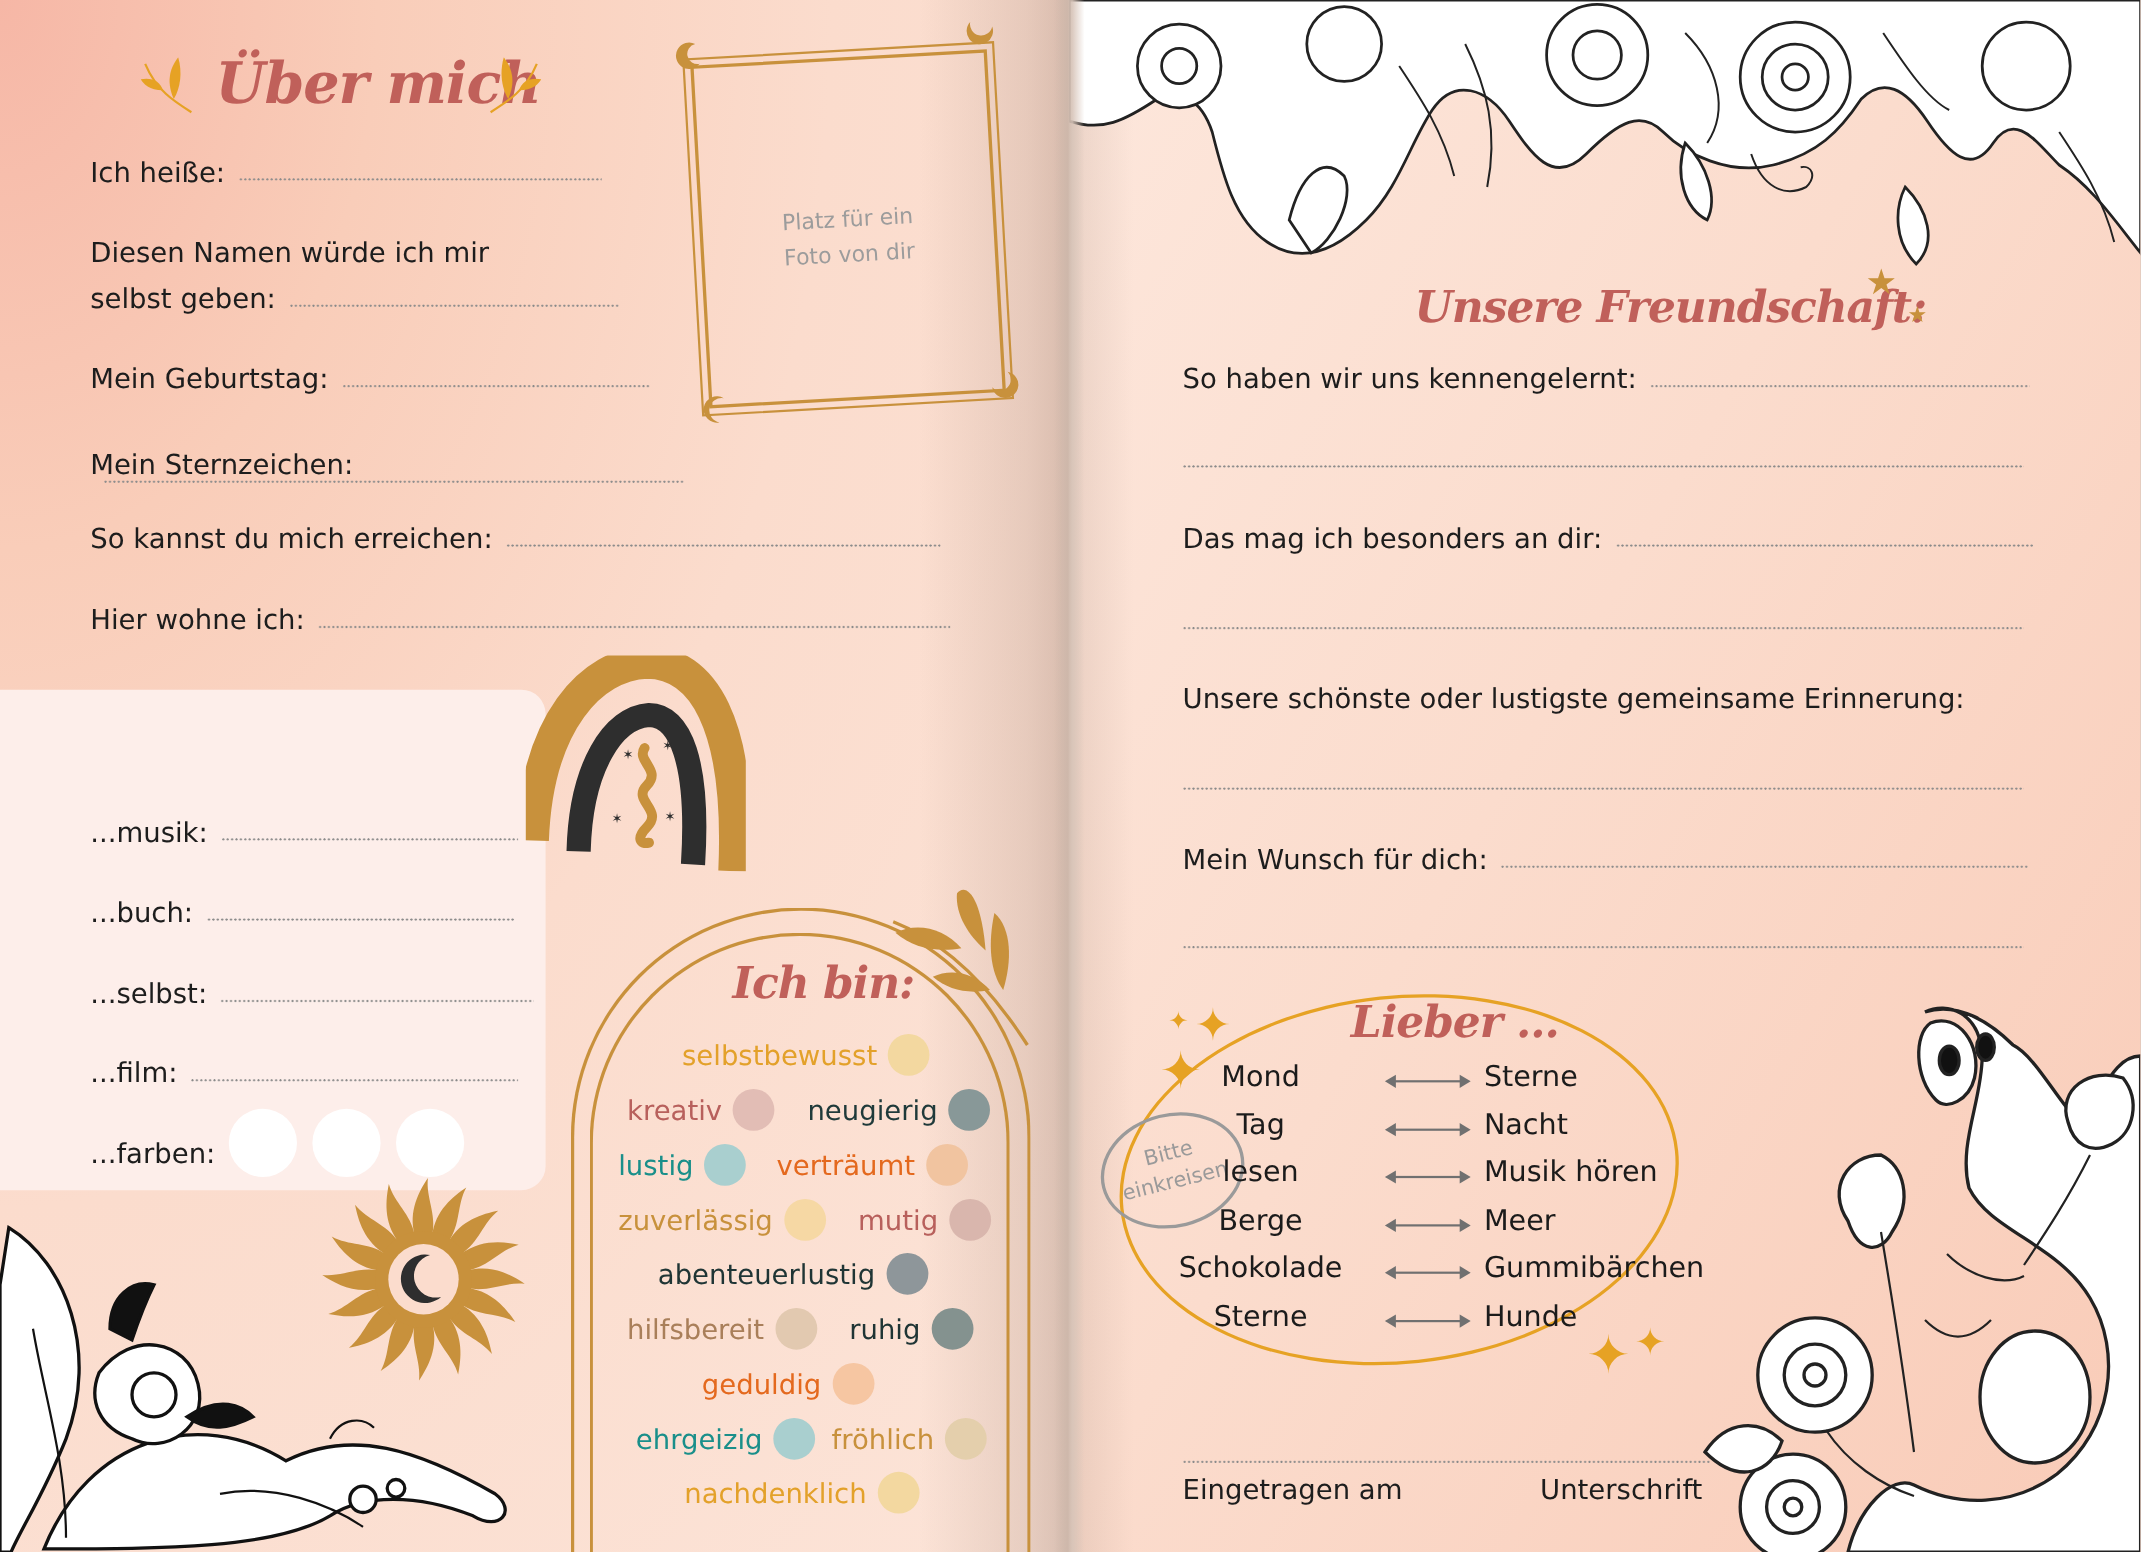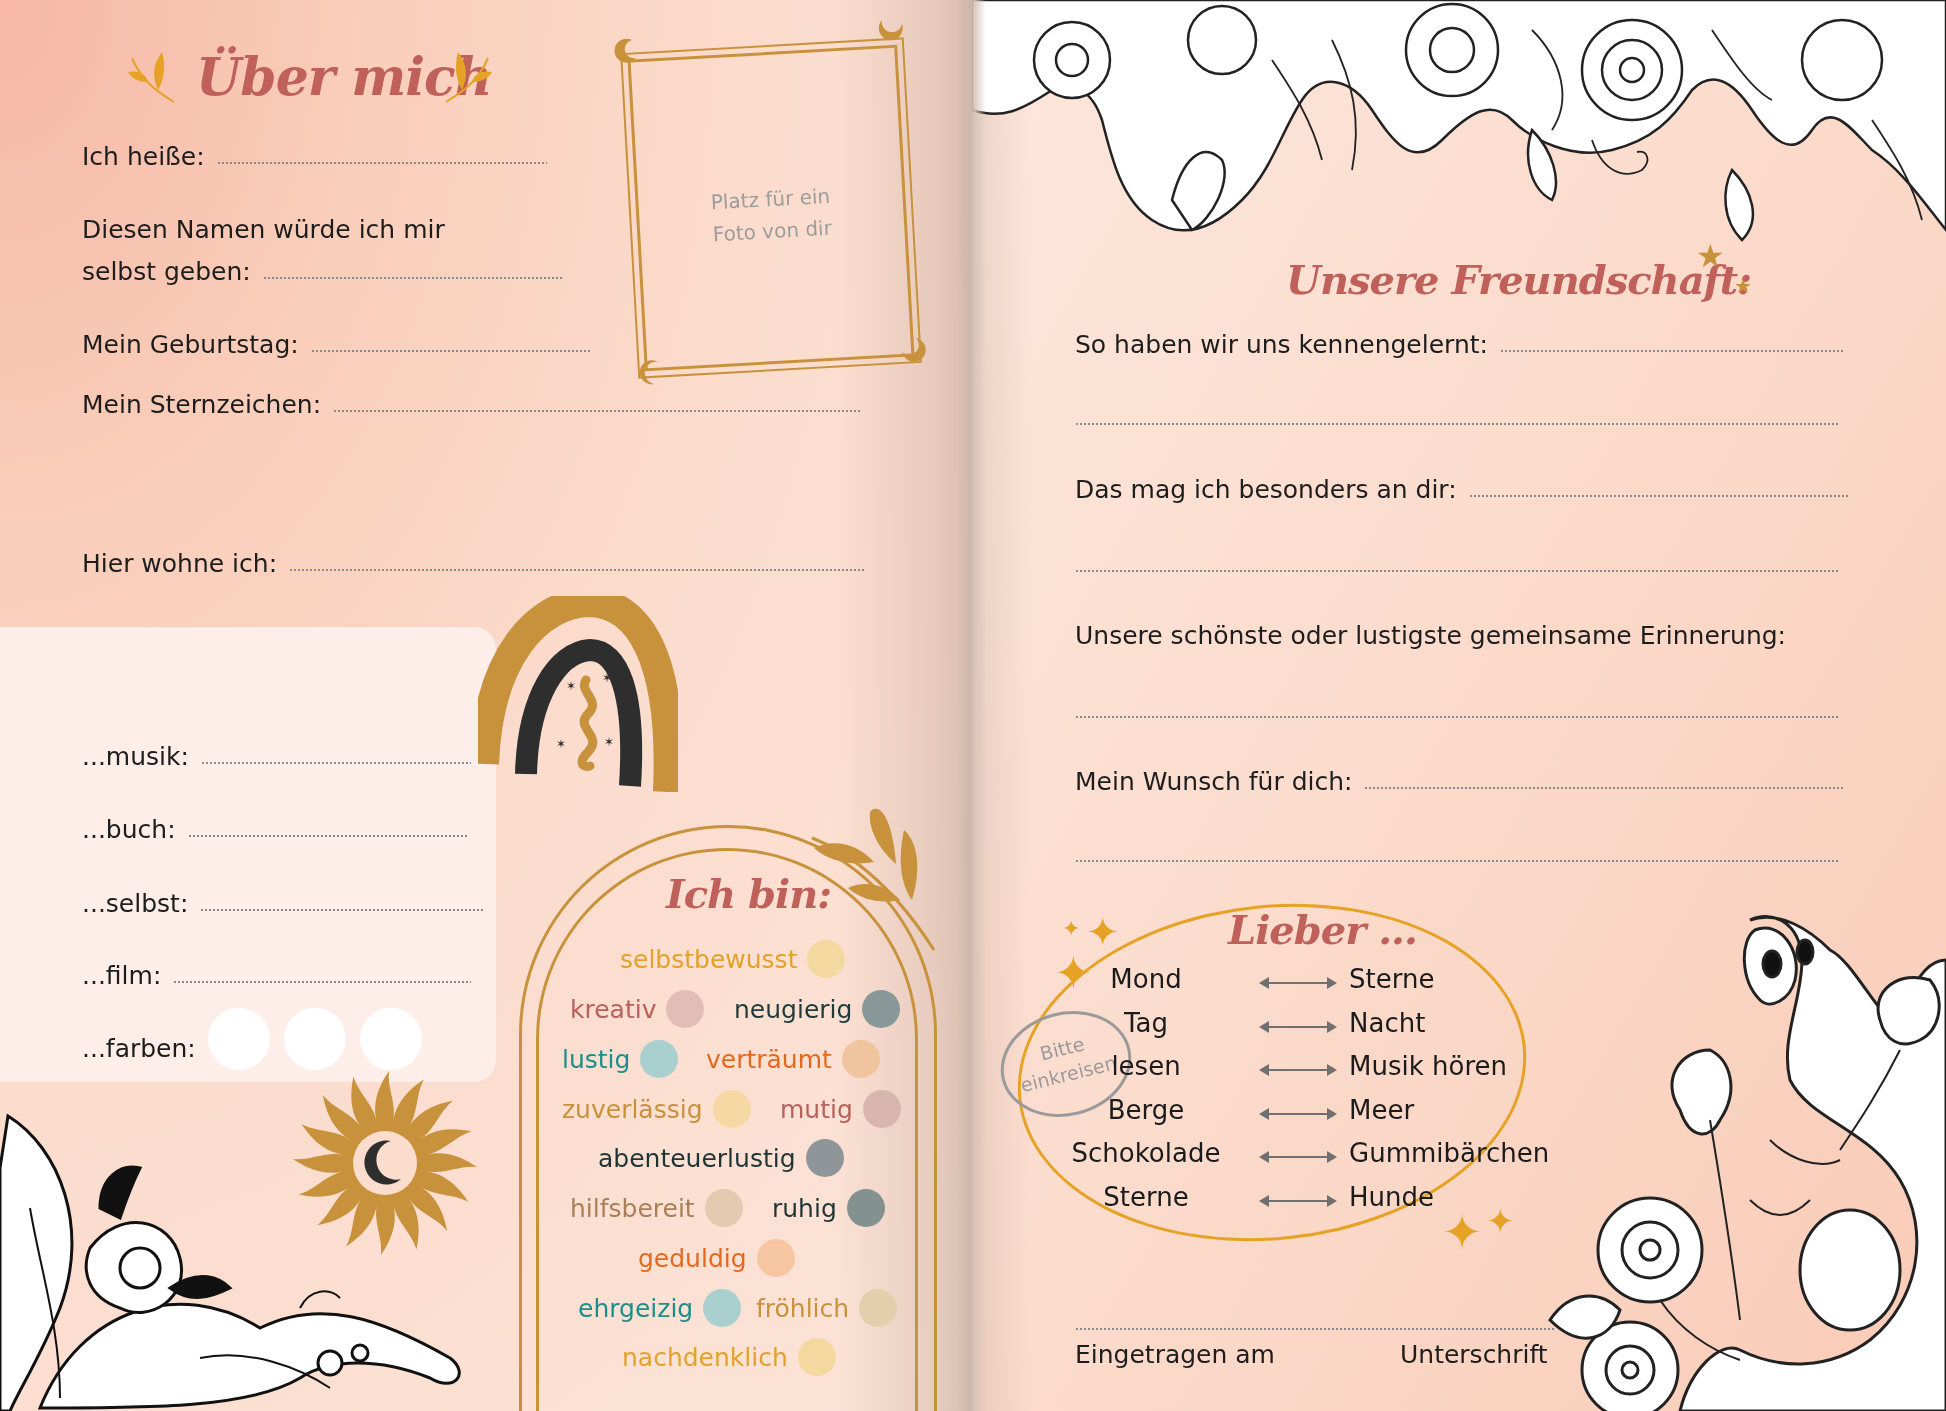--- a/index.html
+++ b/index.html
@@ -125,25 +125,29 @@
   <div class="field" style="left:82px;top:257px;">
     <span class="label">selbst geben:</span>
     <span class="dots" style="width:300px;"></span>
   </div>
 
   <div class="field" style="left:82px;top:330px;">
     <span class="label">Mein Geburtstag:</span>
     <span class="dots" style="width:280px;"></span>
   </div>
 
-  <div class="field" style="left:82px;top:390px;">
+  <div class="field" style="left:82px;top:408px;flex-direction:column;">
     <span class="label">Mein Sternzeichen:</span>
     <span class="dots" style="width:528px;"></span>
   </div>
 
+  <div class="field" style="left:82px;top:475px;">
+    <span class="label">So kannst du mich erreichen:</span>
+    <span class="dots" style="width:395px;"></span>
+  </div>
 
   <div class="field" style="left:82px;top:549px;">
     <span class="label">Hier wohne ich:</span>
     <span class="dots" style="width:575px;"></span>
   </div>
 
   <div class="photo-frame">
     <div class="photo-text">
       <div>Platz für ein</div>
       <div>Foto von dir</div>

